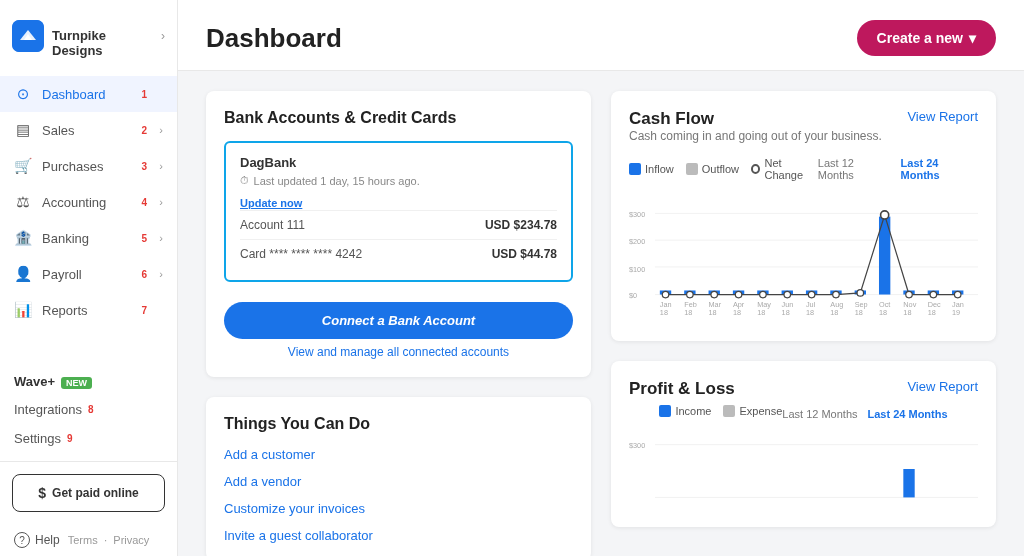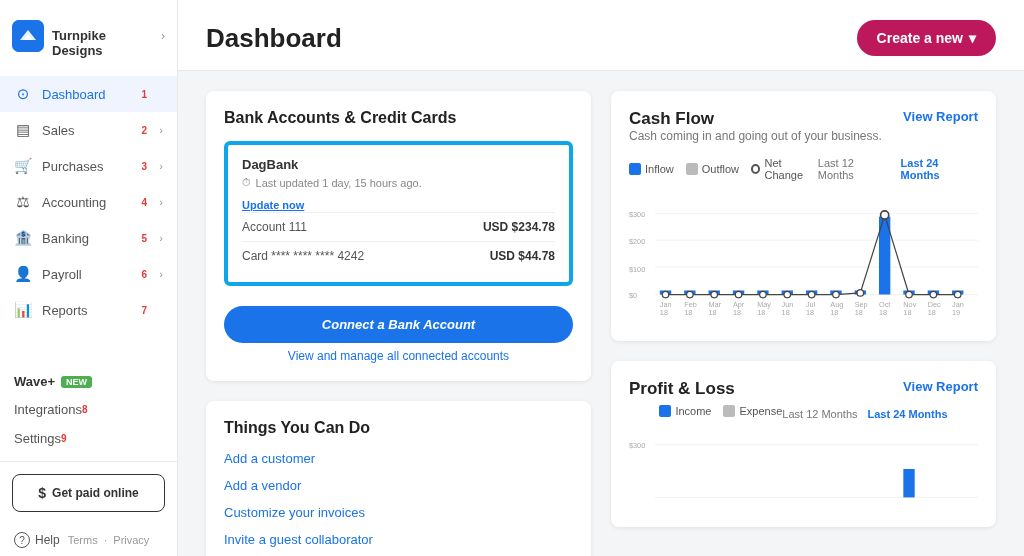--- a/index.html
+++ b/index.html
@@ -12,24 +12,24 @@
     .brand-name { font-size: 13px; font-weight: 600; color: #333; flex: 1; margin-top: 14px; }
     .brand-chevron { color: #999; font-size: 12px; }
     .sidebar-nav { flex: 1; overflow-y: auto; padding: 4px 0; }
     .nav-item { display: flex; align-items: center; padding: 9px 14px; cursor: pointer; color: #555; gap: 10px; position: relative; }
     .nav-item.active { color: #1a73e8; background: #f0f4ff; }
     .nav-item .nav-label { font-size: 13px; font-weight: 500; flex: 1; }
     .nav-item .nav-num { position: absolute; right: 30px; color: #e53935; font-size: 10px; font-weight: bold; }
     .nav-item .chevron { color: #999; font-size: 11px; }
     .nav-icon { width: 18px; text-align: center; font-size: 15px; }
     .sidebar-extras { padding: 8px 14px; }
-    .wave-plus { display: flex; align-items: center; gap: 6px; padding: 6px 0; cursor: pointer; }
+    .wave-plus { display: flex; align-items: flex-end; gap: 6px; padding: 6px 0; cursor: pointer; }
     .wave-plus-label { font-size: 13px; font-weight: 600; color: #333; }
     .new-badge { background: #4caf50; color: white; font-size: 9px; font-weight: bold; padding: 1px 5px; border-radius: 3px; }
-    .extras-item { padding: 7px 0; font-size: 13px; color: #555; cursor: pointer; display: flex; align-items: center; }
+    .extras-item { padding: 7px 0; font-size: 13px; color: #555; cursor: pointer; display: flex; align-items: center; gap: 6px; }
     .sidebar-bottom { padding: 12px; border-top: 1px solid #e8e8e8; }
     .get-paid-btn { width: 100%; padding: 10px; border: 1.5px solid #333; border-radius: 8px; background: white; font-size: 12px; font-weight: 600; cursor: pointer; display: flex; align-items: center; justify-content: center; gap: 6px; color: #333; }
     .sidebar-footer { display: flex; align-items: center; padding: 8px 14px; gap: 8px; }
     .help-btn { display: flex; align-items: center; gap: 5px; color: #555; cursor: pointer; font-size: 12px; }
     .footer-links { display: flex; gap: 6px; color: #999; font-size: 11px; }
     .footer-links span { cursor: pointer; }
 
     
     .main { flex: 1; overflow-y: auto; background: #f4f5f7; }
     .main-header { display: flex; align-items: center; justify-content: space-between; padding: 20px 28px 14px; background: white; border-bottom: 1px solid #e8e8e8; }
@@ -37,41 +37,41 @@
     .create-new-btn { background: #be185d; color: white; border: none; padding: 10px 20px; border-radius: 24px; font-size: 14px; font-weight: 600; cursor: pointer; display: flex; align-items: center; gap: 6px; }
 
     .main-content { padding: 20px 28px; display: grid; grid-template-columns: 1fr 1fr; gap: 20px; }
 
     
     .left-col { display: flex; flex-direction: column; gap: 20px; }
 
     
     .card { background: white; border-radius: 8px; padding: 18px; box-shadow: 0 1px 4px rgba(0,0,0,0.08); }
     .card-title { font-size: 16px; font-weight: 700; color: #222; margin-bottom: 14px; }
-    .bank-entry { border: 4px solid #0ea5e9; border-radius: 6px; padding: 12px 14px; margin-bottom: 10px; }
+    .bank-entry { border: 2px solid #0ea5e9; border-radius: 6px; padding: 12px 14px; margin-bottom: 10px; }
     .bank-name { font-size: 13px; font-weight: 600; color: #333; margin-bottom: 4px; }
     .bank-meta { display: flex; align-items: center; gap: 5px; color: #888; font-size: 11px; margin-bottom: 8px; }
     .update-link { color: #1a73e8; font-weight: 600; font-size: 11px; cursor: pointer; text-decoration: underline; }
     .account-row { display: flex; justify-content: space-between; align-items: center; padding: 7px 0; border-top: 1px solid #f0f0f0; }
     .account-row:first-child { border-top: none; }
     .account-label { font-size: 12px; color: #555; }
     .account-amount { font-size: 12px; font-weight: 600; color: #333; }
     .connect-btn { width: 100%; padding: 11px; background: #1a73e8; color: white; border: none; border-radius: 24px; font-size: 13px; font-weight: 600; cursor: pointer; margin: 10px 0 6px; font-style: italic; }
     .manage-link { text-align: center; font-size: 12px; color: #1a73e8; cursor: pointer; }
 
     
     .things-list { display: flex; flex-direction: column; gap: 12px; margin-top: 4px; }
     .things-list a { color: #1a73e8; font-size: 13px; font-weight: 500; cursor: pointer; text-decoration: none; }
 
     
     .right-col { display: flex; flex-direction: column; gap: 20px; }
 
     .section-header { display: flex; justify-content: space-between; align-items: flex-start; margin-bottom: 6px; }
     .section-title { font-size: 17px; font-weight: 700; color: #222; }
-    .view-report { color: #1a73e8; font-size: 13px; font-weight: 700; cursor: pointer; }
+    .view-report { color: #1a73e8; font-size: 13px; font-weight: 400; cursor: pointer; }
     .section-sub { font-size: 12px; color: #777; margin-bottom: 8px; }
 
     .chart-legend { display: flex; align-items: center; gap: 12px; font-size: 11px; color: #555; margin-bottom: 6px; }
     .legend-item { display: flex; align-items: center; gap: 4px; }
     .legend-dot { width: 12px; height: 12px; border-radius: 2px; display: inline-block; }
     .legend-circle { width: 10px; height: 10px; border-radius: 50%; border: 2px solid #555; display: inline-block; }
 
     .chart-time { display: flex; gap: 10px; font-size: 11px; }
     .time-opt { color: #777; cursor: pointer; }
     .time-opt.active { color: #1a73e8; font-weight: 600; }

